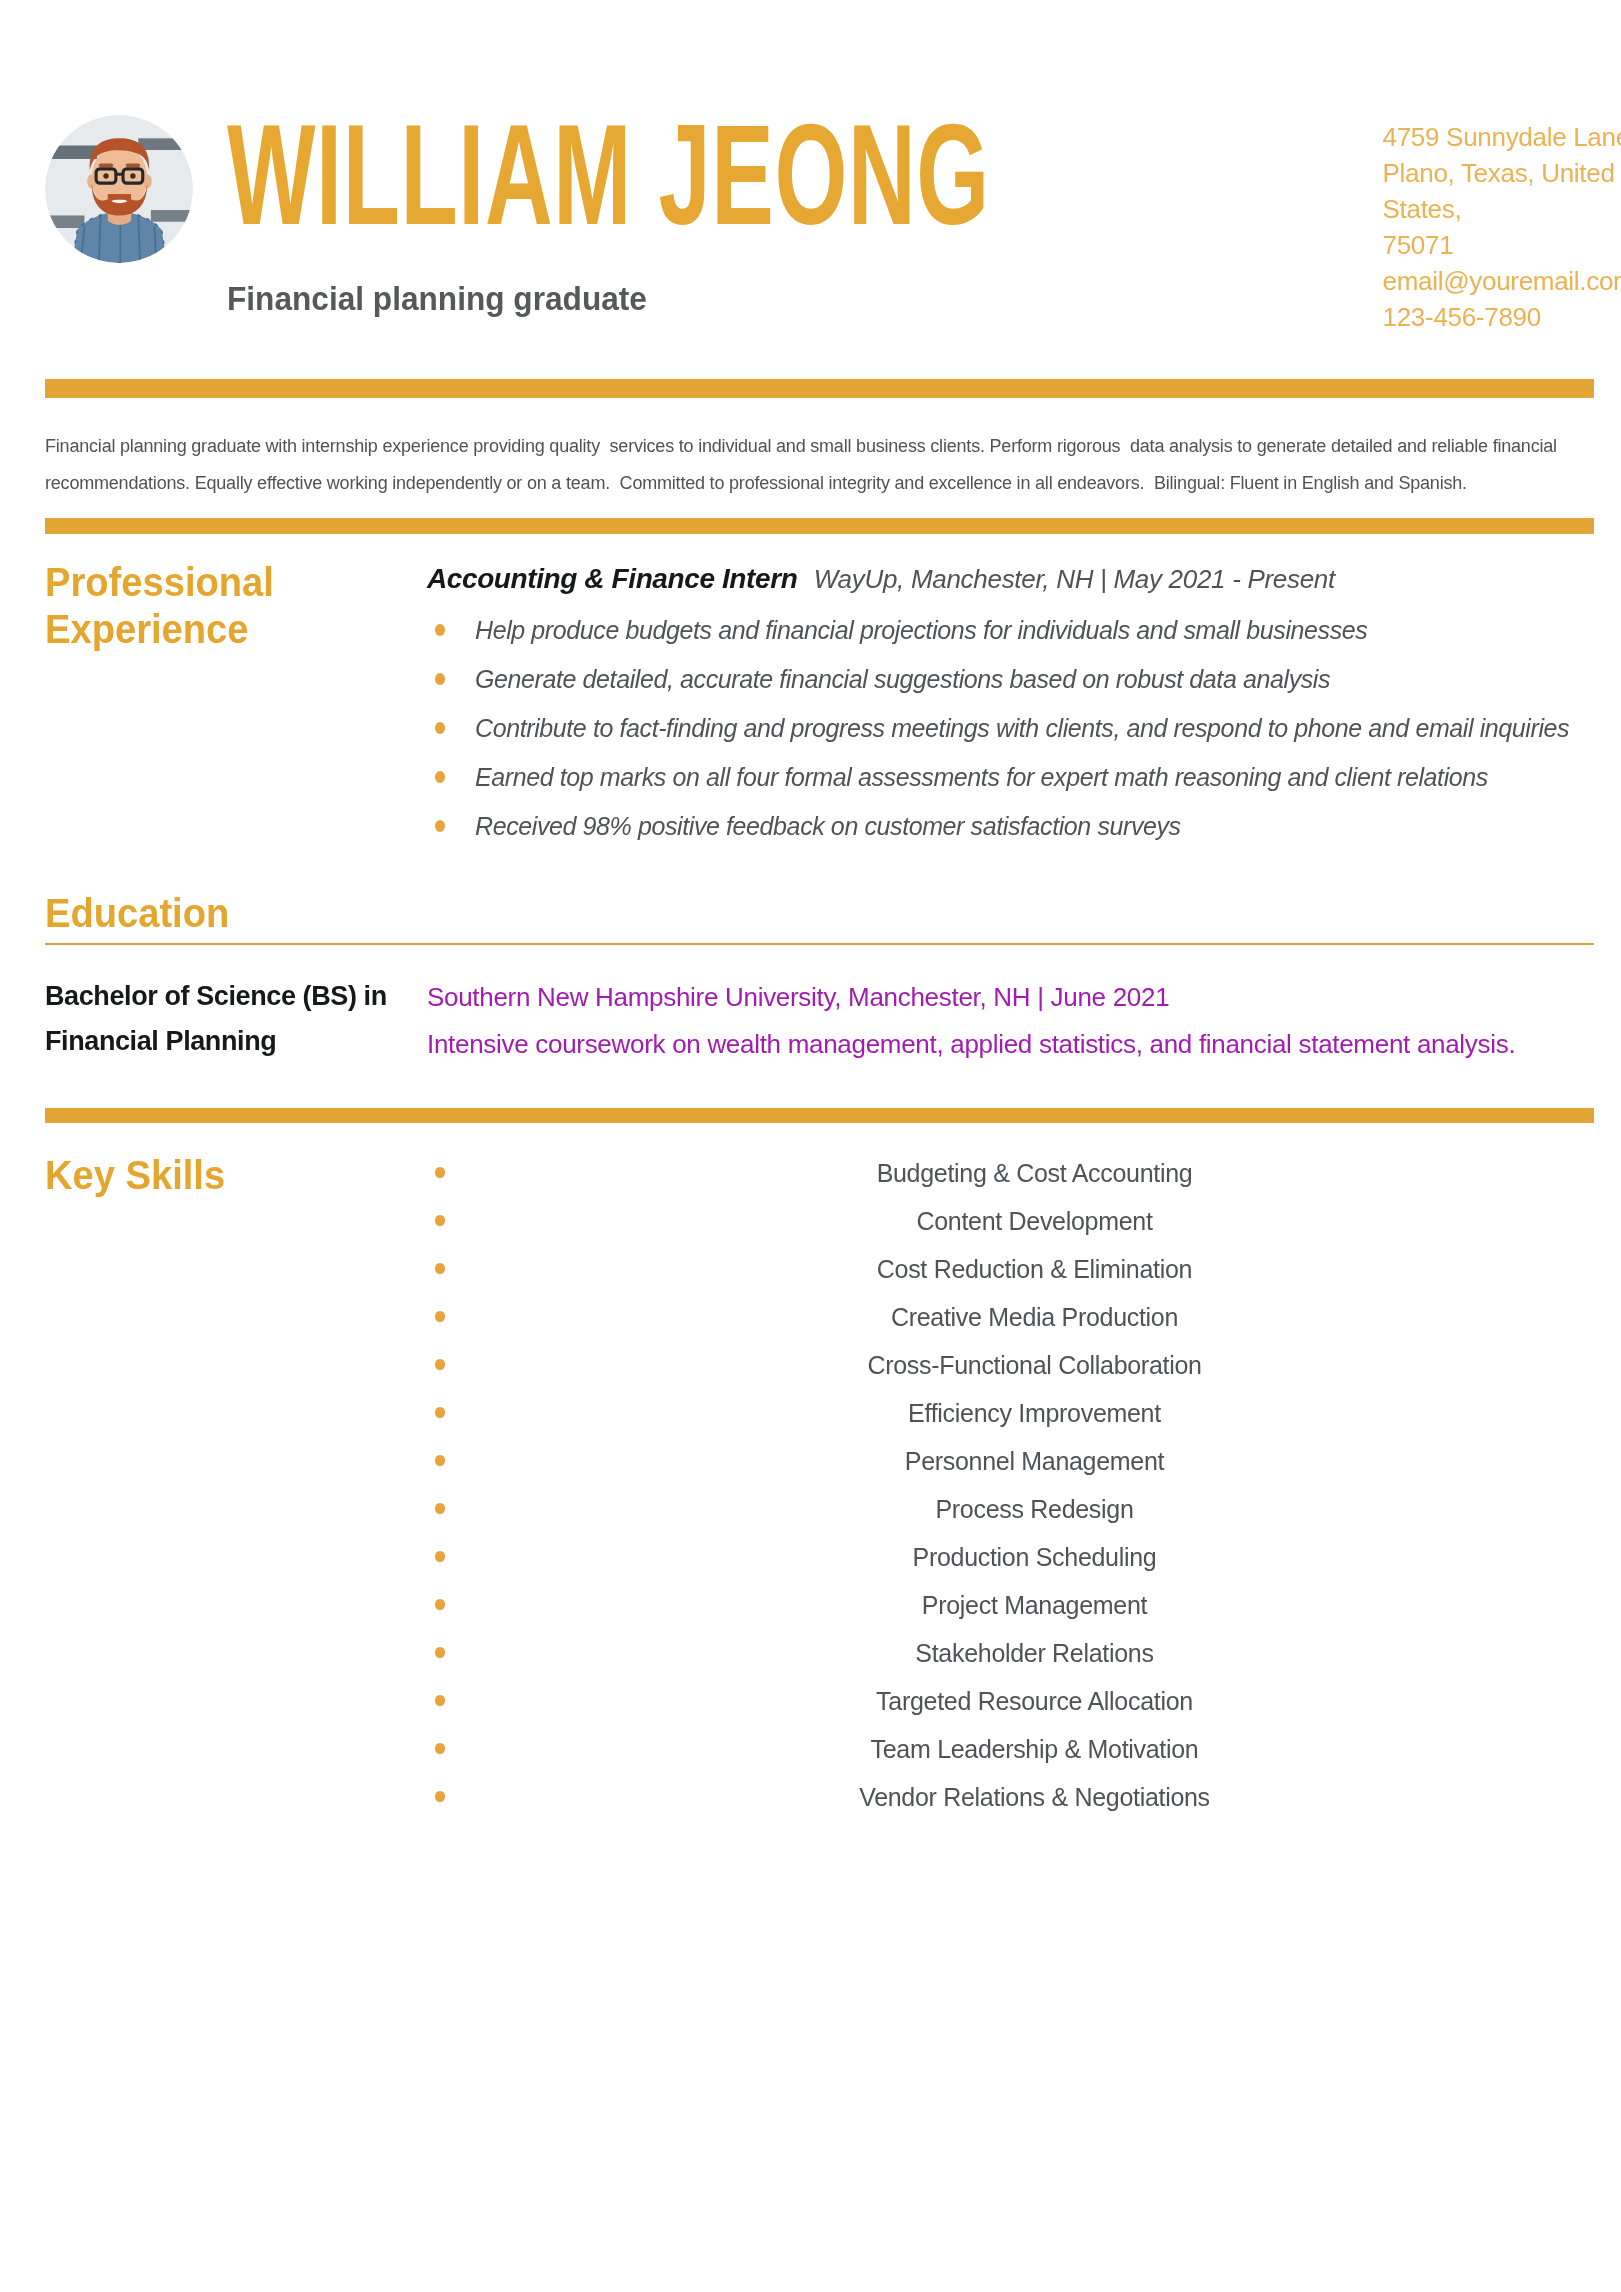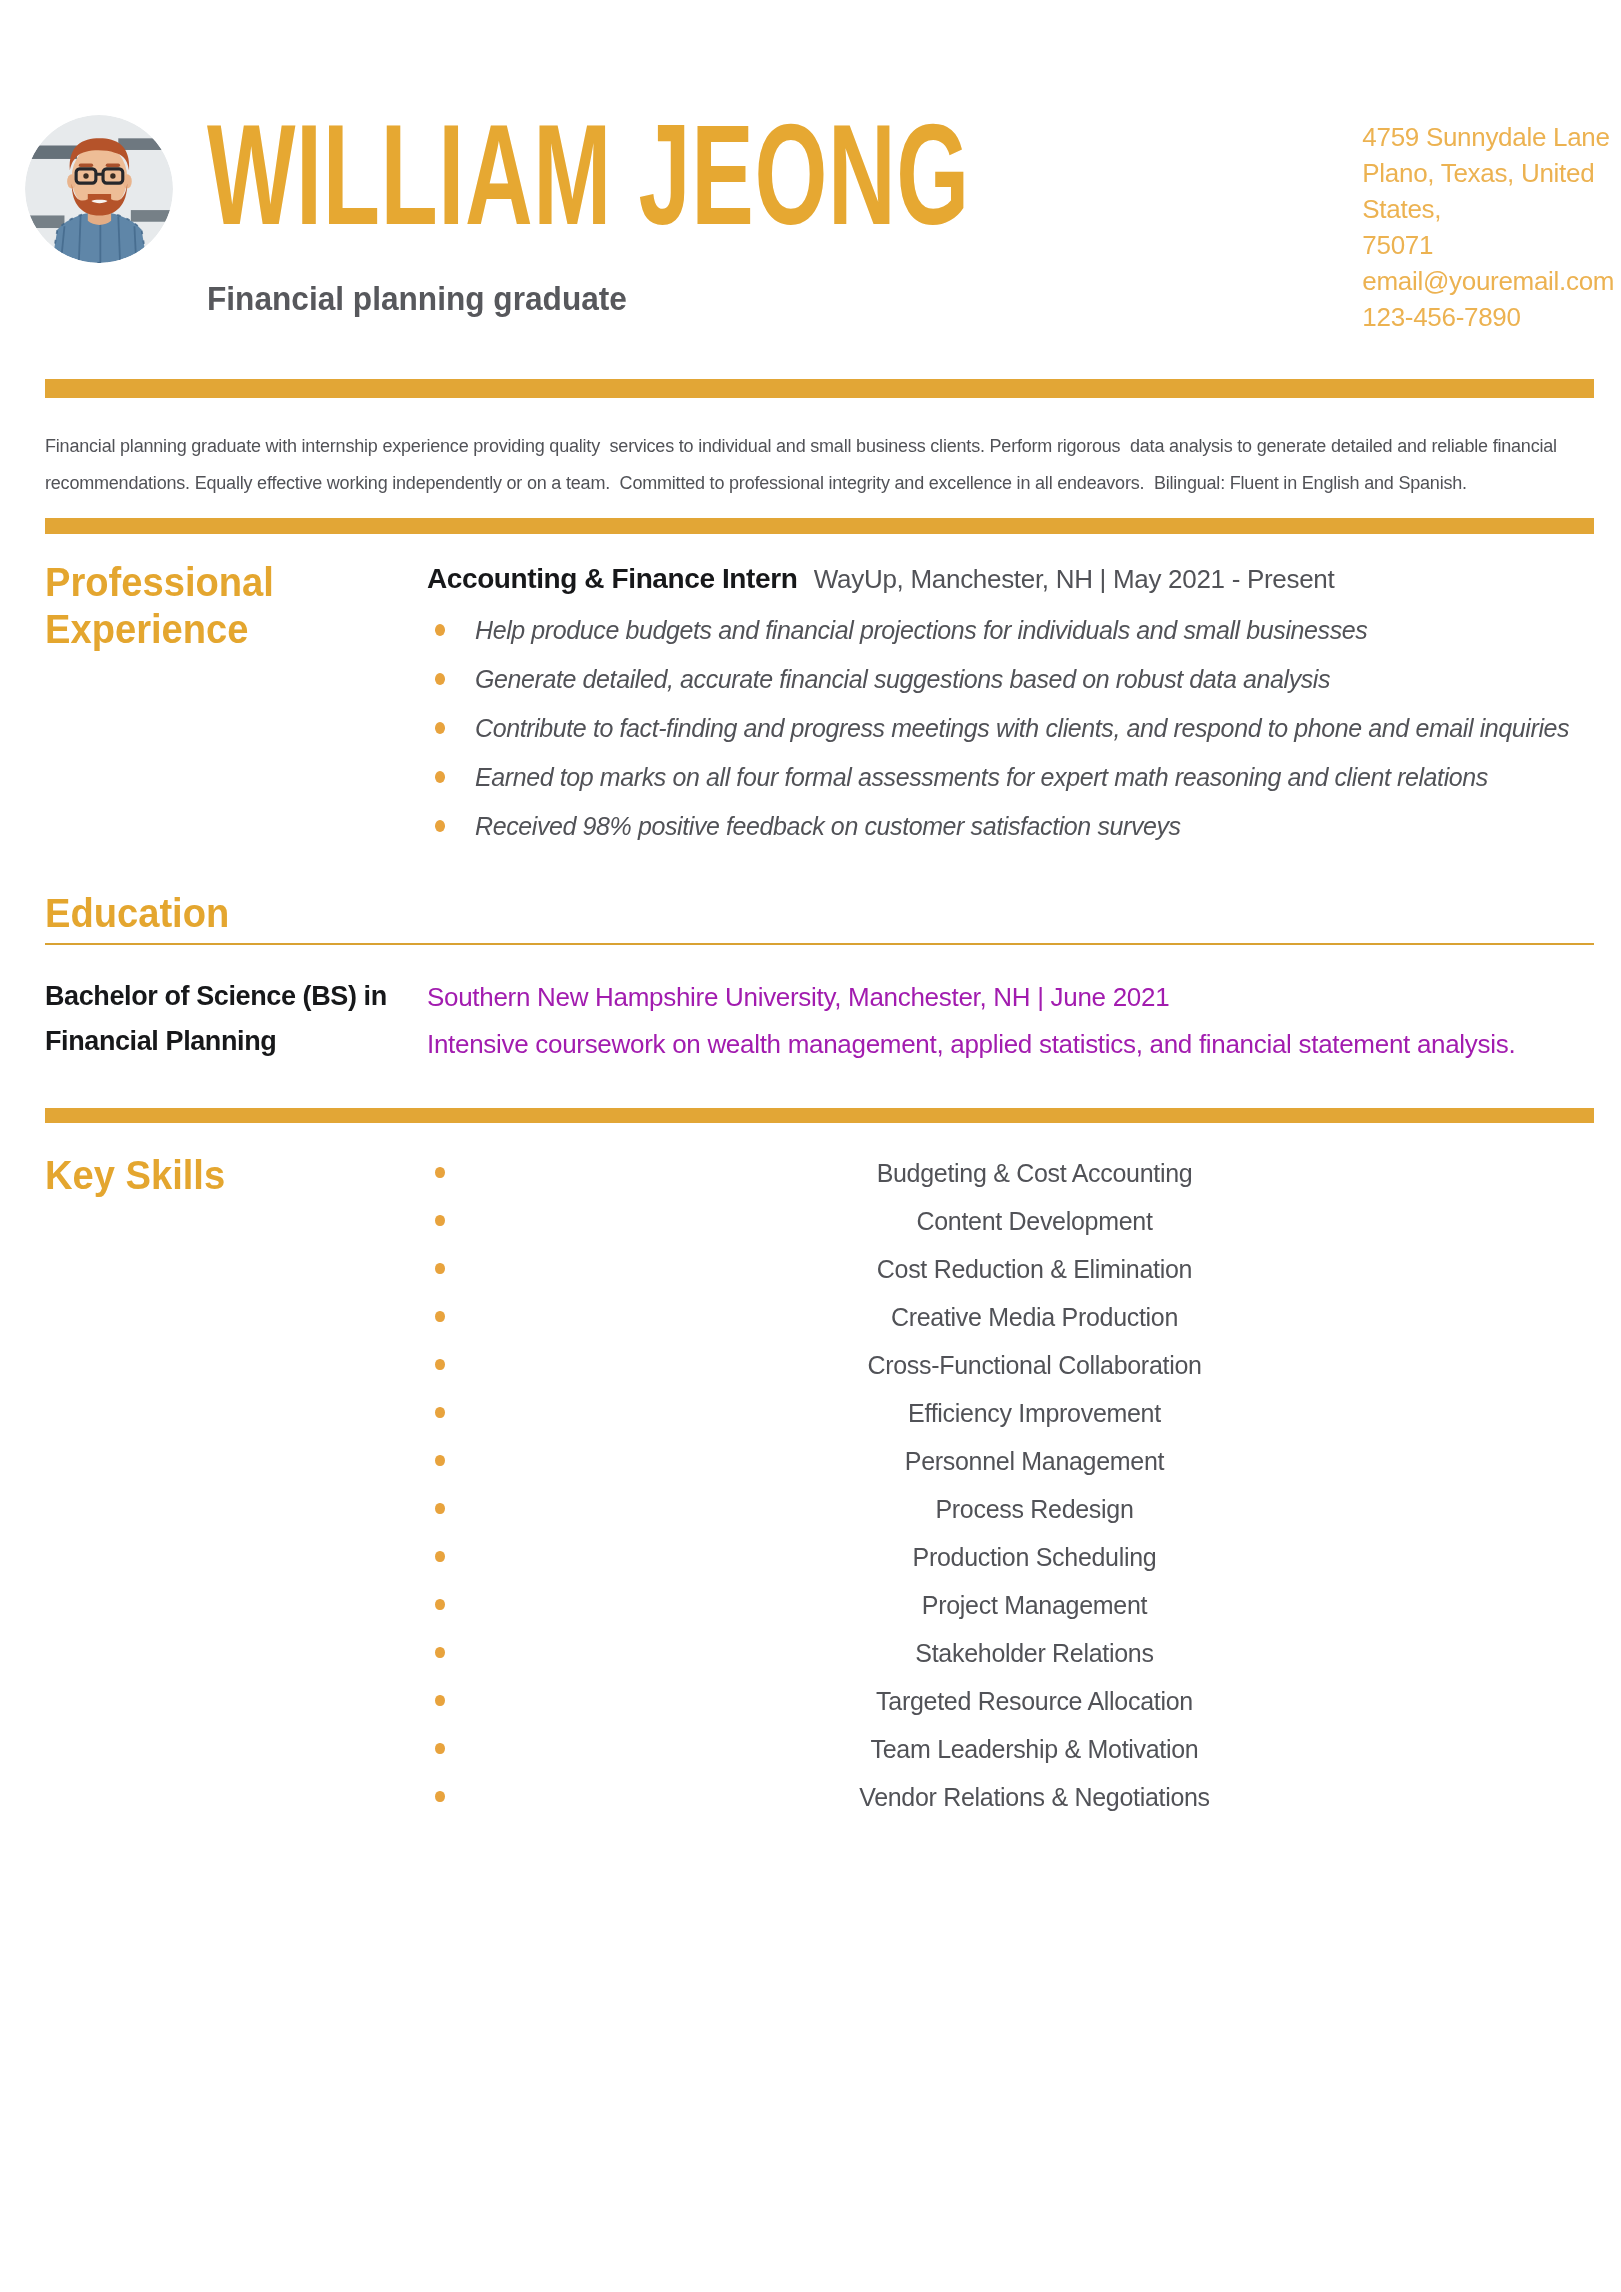--- a/index.html
+++ b/index.html
@@ -3,21 +3,21 @@
 <meta charset="utf-8">
 <style>
   * { margin:0; padding:0; box-sizing:border-box; }
   html,body { background:#ffffff; }
   body { font-family:"Liberation Sans", sans-serif; color:#515257; }
   .page {
     position:relative; width:1621px; height:2293px; margin:0 auto;
     background:#ffffff; padding:0 27px 0 45px; overflow:hidden;
   }
   
-  .header { display:flex; align-items:flex-start; padding-top:115px;justify-content:center; }
+  .header { display:flex; align-items:flex-start; padding-top:115px; }
   .avatar { width:148px; height:148px; border-radius:50%; overflow:hidden; flex:0 0 auto; }
   .avatar svg { display:block; }
   .name-col { margin-left:34px; padding-top:1.8px; }
   .name {
     font-size:142px; line-height:115px; font-weight:bold; color:#E6A832;
     white-space:nowrap; transform:scaleX(0.66); transform-origin:left top;
     letter-spacing:0.9px;
   }
   .subtitle {
     margin-top:47px; font-size:34px; font-weight:bold; color:#57585C;
@@ -38,21 +38,21 @@
     margin-top:29.6px; width:1549px; font-size:18px; line-height:37px;
     color:#515257; white-space:pre-wrap; letter-spacing:-0.2px;
   }
   
   .section-grid { display:grid; grid-template-columns:382px 1fr; }
   .experience { margin-top:25px; }
   .sec-heading {
     font-size:41px; line-height:47px; font-weight:bold; color:#E4A62F;
     transform:scaleX(0.93); transform-origin:left top;
   }
-  .job-line { line-height:39px; white-space:nowrap; }
+  .job-line { line-height:39px; white-space:nowrap;font-style:italic; }
   .job-title { font-size:28px; font-weight:bold; color:#17181A; letter-spacing:-0.4px; }
   .job-company { font-size:26px; color:#515257; margin-left:12.5px; letter-spacing:-0.3px; }
   ul.bullets { list-style:none; margin-top:12.5px; }
   ul.bullets li {
     position:relative; padding-left:48px; font-size:25px; line-height:30px;
     margin-bottom:19px; color:#515257; letter-spacing:-0.4px; white-space:nowrap;font-style:italic;
   }
   ul.bullets li::before {
     content:""; position:absolute; left:8px; top:9px;
     width:9.9px; height:11.6px; border-radius:50%; background:#E8A33D;

